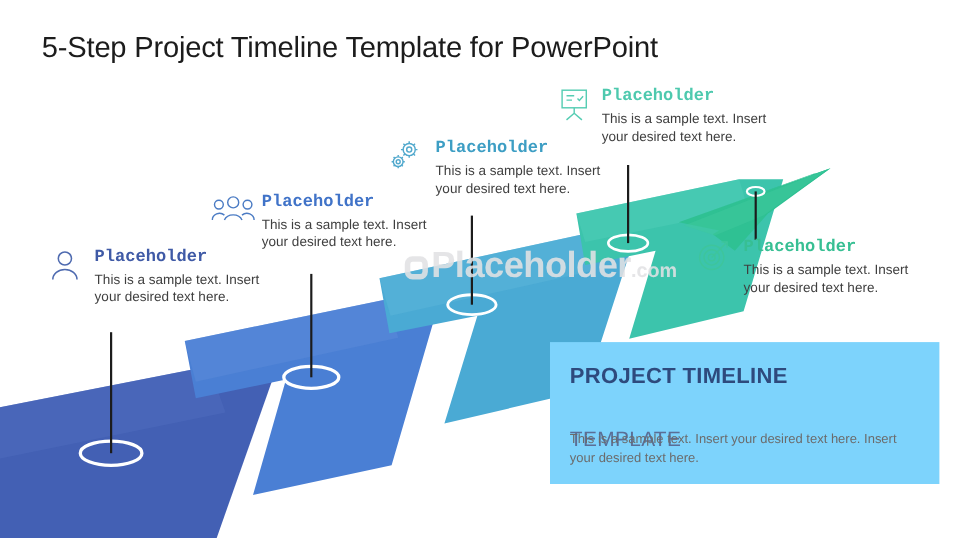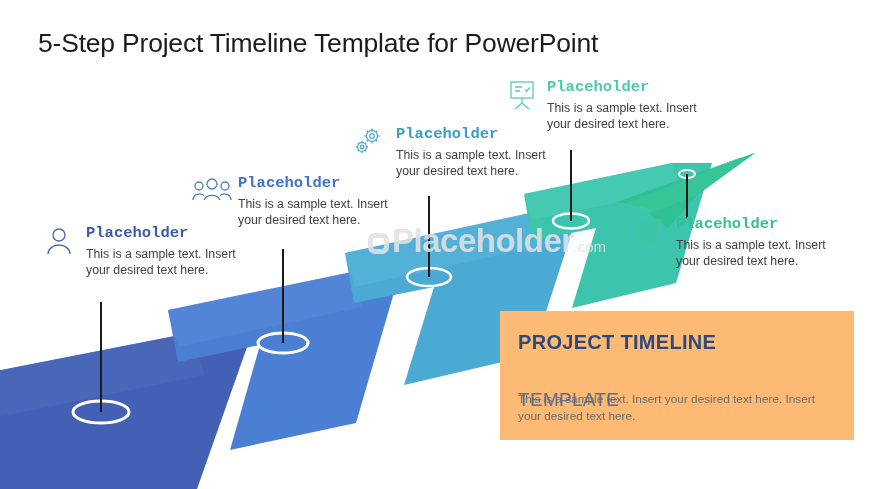--- a/index.html
+++ b/index.html
@@ -52,22 +52,22 @@
     left: 368px;
     top: 222px;
     font-size: 33px;
     font-weight: bold;
     color: rgba(225,225,228,0.88);
     letter-spacing: -0.5px;
     user-select: none;
     white-space: nowrap;
   }
   #watermark .wm-dom {
-    font-size: 15px;
-    font-weight: normal;
+    font-size: 18px;
+    font-weight: bold;
     letter-spacing: 0;
   }
   #watermark .wm-ring {
     display: inline-block;
     width: 21px;
     height: 21px;
     border: 5px solid rgba(225,225,228,0.88);
     border-radius: 7px;
     vertical-align: -2px;
     margin-right: 3px;
@@ -118,21 +118,21 @@
   #step-4 .step-text { left: 42px; }
   #step-5 .step-text { left: 44px; }
 
   
   #info-panel {
     position: absolute;
     left: 500px;
     top: 311px;
     width: 354px;
     height: 129px;
-    background: #fdba74;
+    background: #7dd3fc;
   }
   #info-title-main {
     position: absolute;
     left: 18px;
     top: 20px;
     font-size: 20px;
     font-weight: bold;
     color: #2e4a7d;
     letter-spacing: 0.3px;
   }

